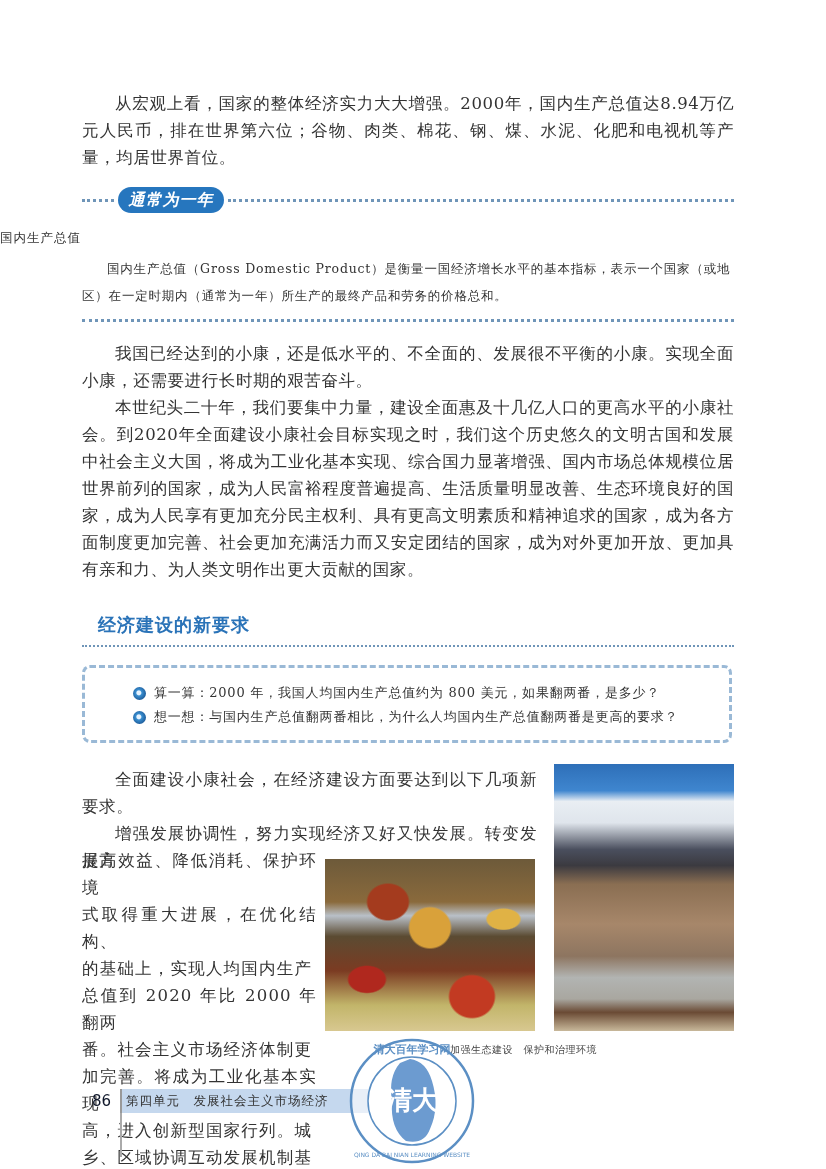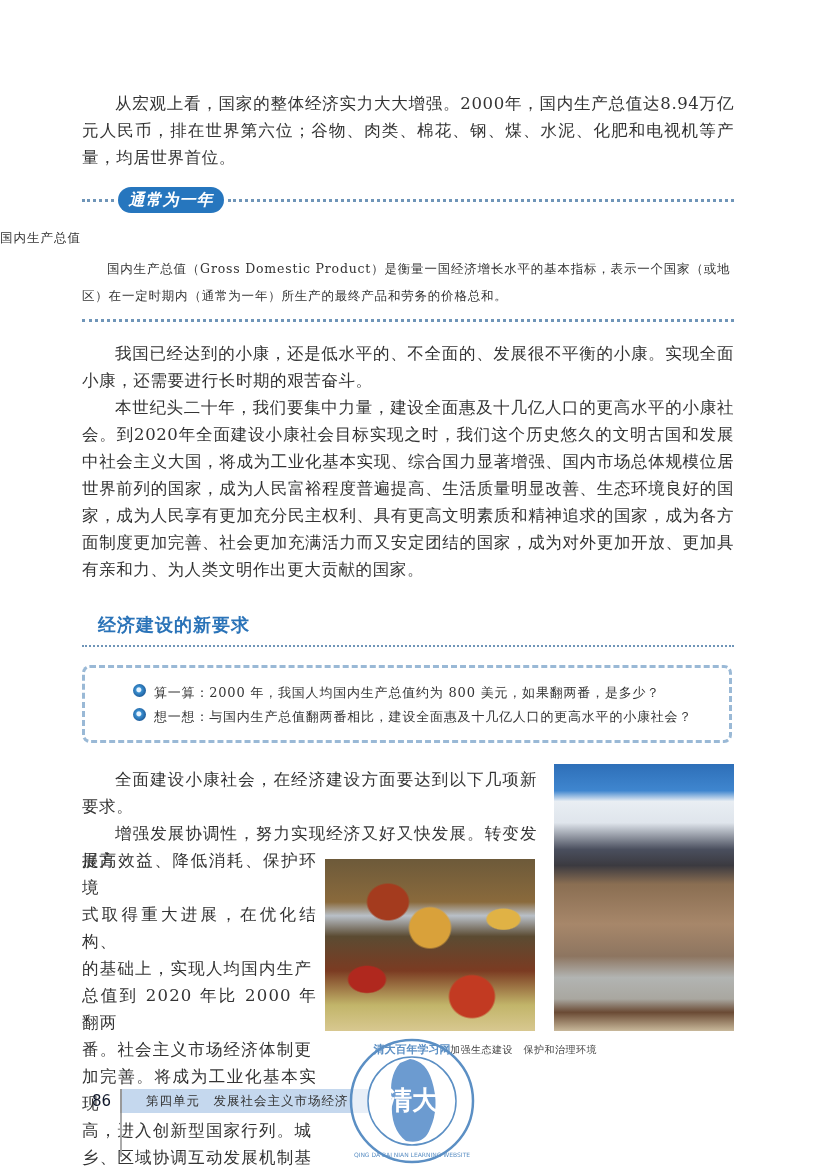--- a/index.html
+++ b/index.html
@@ -10,37 +10,37 @@
   .dots { position: absolute; height: 0; border-top: 3px dotted #6f95b8; }
   .badge { position: absolute; left: 118px; top: 187px; width: 106px; height: 26px; background: #2676be;
            border-radius: 13px; color: #fff; font-family: "DejaVu Sans", sans-serif; font-style: italic;
            font-weight: bold; font-size: 16px; line-height: 26px; text-align: center; letter-spacing: 1px; }
   .term-title { position: absolute; left: 0; width: 826px; top: 230px; text-align: left; font-size: 12.5px; color: #333; letter-spacing: 1px; }
   .term-body { position: absolute; left: 82px; width: 650px; top: 255px; font-size: 12.5px; line-height: 27px; color: #333; letter-spacing: 0.8px; }
   .term-body p { margin: 0; text-indent: 2em; }
   .section-title { position: absolute; left: 98px; top: 613px; font-family: "DejaVu Sans", sans-serif; font-weight: bold;
                    font-size: 18px; color: #2a73b8; letter-spacing: 1px; }
   .qbox { position: absolute; left: 82px; top: 665px; width: 650px; height: 78px; border: 3px dashed #9ab9d6; border-radius: 8px; box-sizing: border-box; }
-  .qline { position: absolute; left: 48px; font-size: 13px; color: #333; letter-spacing: 0.8px; display: flex; }
+  .qline { position: absolute; left: 48px; font-size: 13px; color: #333; letter-spacing: 0.8px; display: flex; align-items: center; }
   .bullet { width: 13px; height: 13px; border-radius: 50%; background: radial-gradient(circle at 45% 45%, #e6f3ff 0 2px, #3a8fd0 3px, #1f5f9e 7px); margin-right: 8px; display: inline-block; }
   .img1 { position: absolute; left: 325px; top: 859px; width: 210px; height: 172px;
           background:
             radial-gradient(ellipse at 20% 70%, #b0281e 0 18px, transparent 20px),
             radial-gradient(ellipse at 70% 80%, #c23a22 0 22px, transparent 24px),
             radial-gradient(ellipse at 50% 40%, #d9a13a 0 20px, transparent 22px),
             radial-gradient(ellipse at 85% 35%, #e0b245 0 16px, transparent 18px),
             radial-gradient(ellipse at 30% 25%, #a43b1e 0 20px, transparent 22px),
             linear-gradient(180deg, #6d5a3a 0%, #8a6a3c 25%, #b9c0c8 33%, #5b4b32 45%, #7b3b22 65%, #c2b56a 85%, #d8c890 100%); }
   .img2 { position: absolute; left: 554px; top: 764px; width: 180px; height: 267px;
           background:
             linear-gradient(180deg, #2e6fb8 0%, #3f86cf 10%, #e9eef3 14%, #dfe5ec 22%, #4a4f5e 32%, #3b3a40 38%, #8a6e52 45%, #a7876a 60%, #8d7560 72%, #b2b4b2 80%, #a9a7a0 88%, #6a4a34 93%, #c8b89a 100%); }
   .caption { position: absolute; left: 450px; top: 1043px; font-family: "DejaVu Sans", sans-serif; font-size: 10px; color: #444; letter-spacing: 0.5px; }
   .page-num { position: absolute; left: 92px; top: 1092px; font-family: "DejaVu Sans", sans-serif; font-size: 15px; color: #0f172a; }
   .footer-bar { position: absolute; left: 120px; top: 1089px; width: 248px; height: 24px; background: #c5d8ee; border-left: 2px solid #999;
-                font-family: "DejaVu Sans", sans-serif; font-size: 12.5px; line-height: 24px; color: #333; padding-left: 24px; box-sizing: border-box; letter-spacing: 1px; }
+                font-family: "DejaVu Sans", sans-serif; font-size: 12.5px; line-height: 24px; color: #333; padding-left: 4px; box-sizing: border-box; letter-spacing: 1px; }
   .footer-rule { position: absolute; left: 120px; top: 1113px; width: 0; height: 44px; border-left: 2px solid #aaa; }
   .stamp { position: absolute; left: 348px; top: 1037px; width: 128px; height: 128px; }
 </style>
 </head>
 <body>
 
 <div class="para" style="left:82px; top:90px; width:652px;">
   <p>从宏观上看，国家的整体经济实力大大增强。2000年，国内生产总值达8.94万亿元人民币，排在世界第六位；谷物、肉类、棉花、钢、煤、水泥、化肥和电视机等产量，均居世界首位。</p>
 </div>
 
@@ -61,21 +61,21 @@
 <div class="section-title">经济建设的新要求</div>
 <div class="dots" style="left:82px; top:645px; width:652px; border-top-width:2px;"></div>
 
 <div class="qbox">
   <div class="qline" style="top:16px;">
     <span class="bullet"></span>
     <span>算一算：2000 年，我国人均国内生产总值约为 800 美元，如果翻两番，是多少？</span>
   </div>
   <div class="qline" style="top:40px;">
     <span class="bullet"></span>
-    <span>想一想：与国内生产总值翻两番相比，建设全面惠及十几亿人口的更高水平的小康社会？</span>
+    <span>想一想：与国内生产总值翻两番相比，为什么人均国内生产总值翻两番是更高的要求？</span>
   </div>
 </div>
 
 <div class="para" style="left:82px; top:766px; width:455px;">
   <p>全面建设小康社会，在经济建设方面要达到以下几项新要求。</p>
 </div>
 <div class="para" style="left:82px; top:820px; width:455px;">
   <p>增强发展协调性，努力实现经济又好又快发展。转变发展方</p>
 </div>
 <div class="para" style="left:82px; top:847px; width:235px; letter-spacing:1.2px;">

